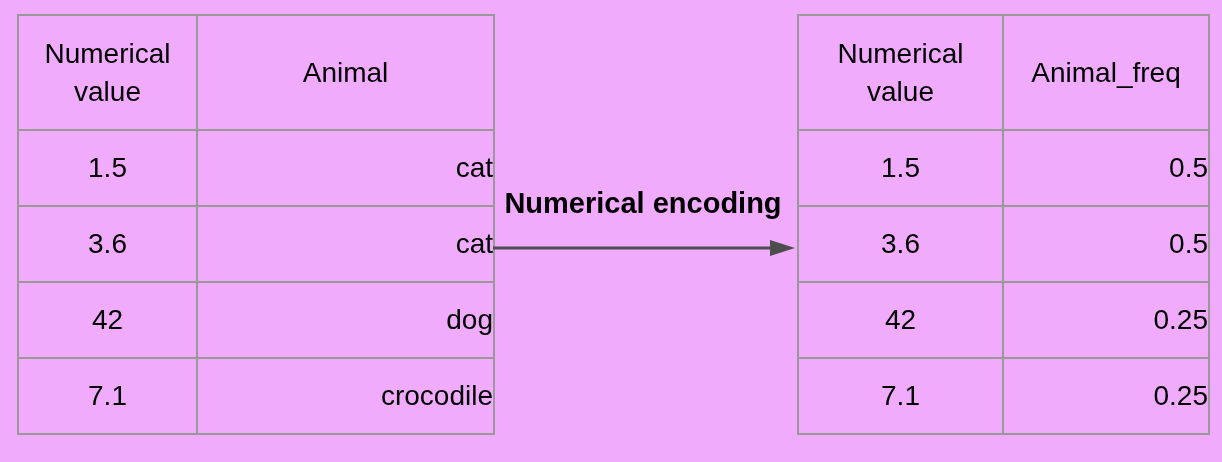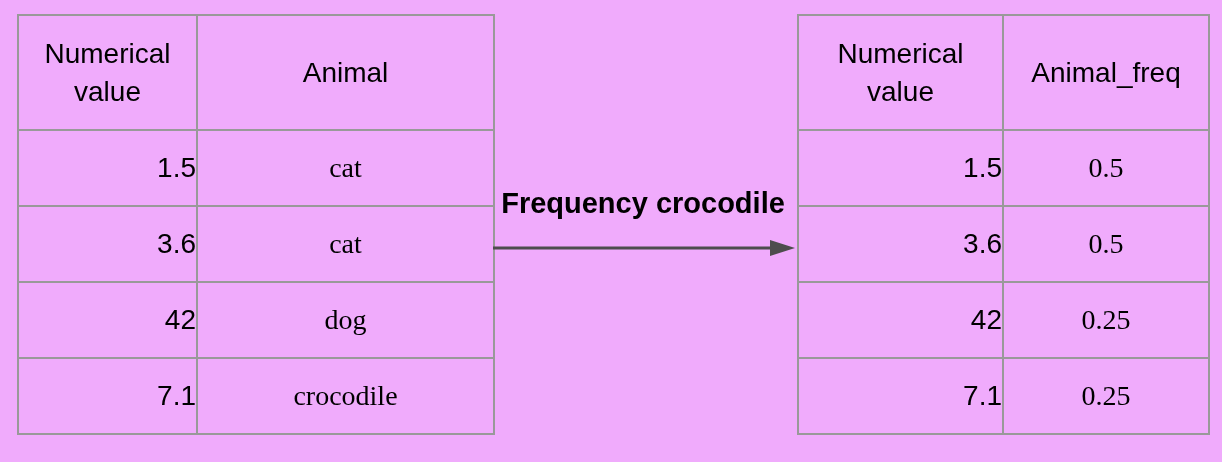--- a/index.html
+++ b/index.html
@@ -25,22 +25,22 @@
     padding: 0;
     overflow: hidden;
   }
   table.tbl th {
     height: 113px;
     text-align: center;
     line-height: 1.35;
     padding: 0 8px;
   }
   table.tbl td { height: 74px; }
-  td.num { text-align: right; }
-  td.txt { text-align: center; padding-left: 20px; font-family: Liberation Serif, serif; }
+  td.num { text-align: center; }
+  td.txt { text-align: right; padding-left: 20px; }
 
   .left-table  { left: 17px;  top: 14px; width: 476px; }
   .right-table { left: 797px; top: 14px; width: 411px; }
 
   .arrow-label {
     position: absolute;
     left: 493px;
     top: 188px;
     width: 300px;
     text-align: center;
@@ -82,21 +82,21 @@
         <td class="num">42</td>
         <td class="txt">dog</td>
       </tr>
       <tr>
         <td class="num">7.1</td>
         <td class="txt">crocodile</td>
       </tr>
     </tbody>
   </table>
 
-  <div class="arrow-label">Frequency crocodile</div>
+  <div class="arrow-label">Numerical encoding</div>
   <svg class="arrow-svg" width="302" height="22" viewBox="0 0 302 22" xmlns="http://www.w3.org/2000/svg">
     <line x1="0" y1="11" x2="280" y2="11" stroke-width="3" stroke="#4d4d4d"></line>
     <polygon points="277,3 302,11 277,19" fill="#4d4d4d"></polygon>
   </svg>
 
   <table class="tbl right-table">
     <colgroup>
       <col style="width:205px">
       <col style="width:206px">
     </colgroup>

